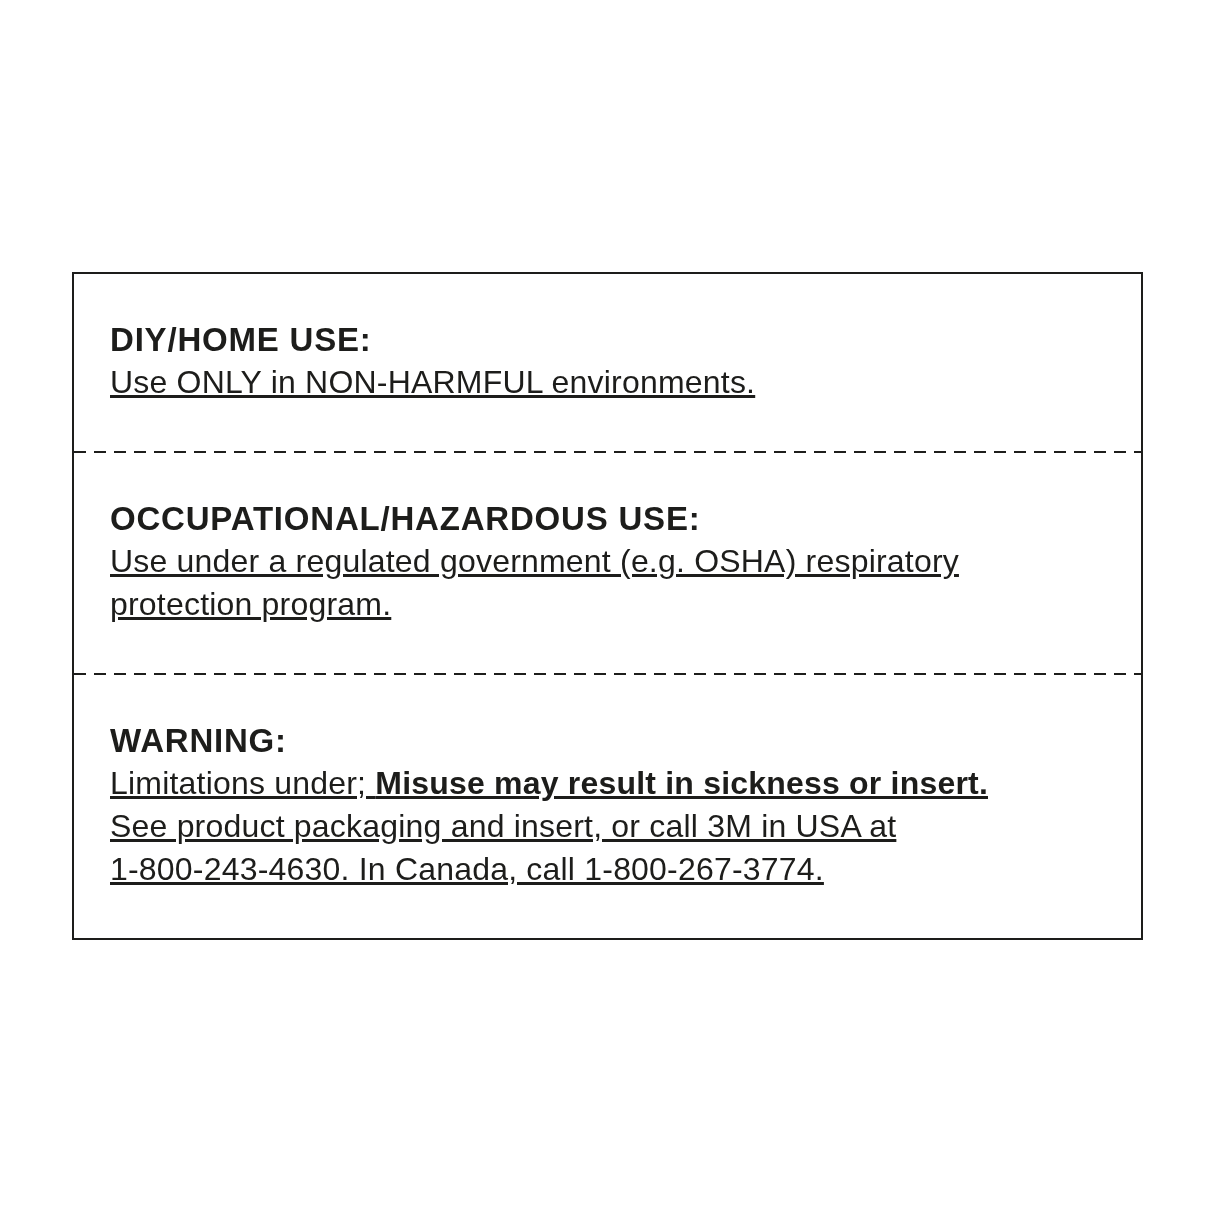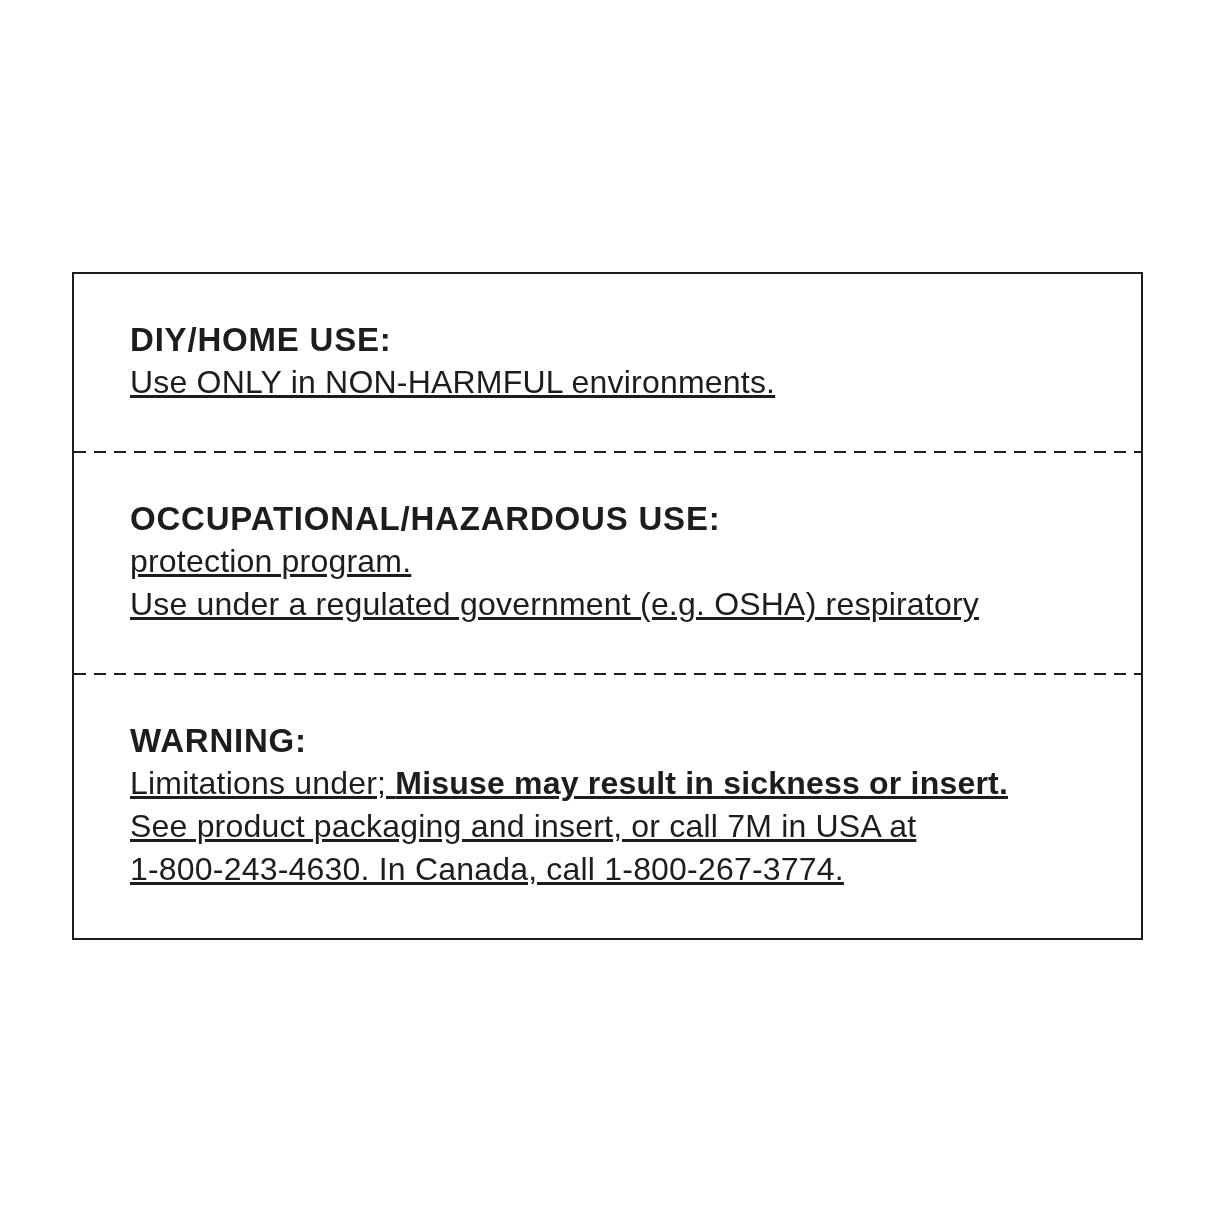--- a/index.html
+++ b/index.html
@@ -14,21 +14,21 @@
   }
   .label-box {
     position: absolute;
     left: 72px;
     top: 272px;
     width: 1071px;
     border: 2px solid #1d1d1b;
     background: #ffffff;
   }
   .section {
-    padding: 44px 36px 47px 56px;
+    padding: 44px 36px 47px 36px;
   }
   .divider {
     height: 2px;
     width: 100%;
     background-image: repeating-linear-gradient(
       to right,
       #1d1d1b 0px, #1d1d1b 12px,
       transparent 12px, transparent 20px
     );
   }
@@ -55,26 +55,26 @@
 
   <div class="section">
     <div class="heading">DIY/HOME USE:</div>
     <div class="body-line">Use ONLY in NON-HARMFUL environments.</div>
   </div>
 
   <div class="divider"></div>
 
   <div class="section">
     <div class="heading">OCCUPATIONAL/HAZARDOUS USE:</div>
+    <div class="body-line">Use under a regulated government (e.g. OSHA) respiratory</div>
     <div class="body-line">protection program.</div>
-    <div class="body-line">Use under a regulated government (e.g. OSHA) respiratory</div>
   </div>
 
   <div class="divider"></div>
 
   <div class="section">
     <div class="heading">WARNING:</div>
     <div class="body-line"><span>Limitations under; </span><span class="bold">Misuse may result in sickness or insert.</span></div>
-    <div class="body-line">See product packaging and insert, or call 7M in USA at</div>
+    <div class="body-line">See product packaging and insert, or call 3M in USA at</div>
     <div class="body-line">1-800-243-4630. In Canada, call 1-800-267-3774.</div>
   </div>
 
 </div>
 
 </body></html>

